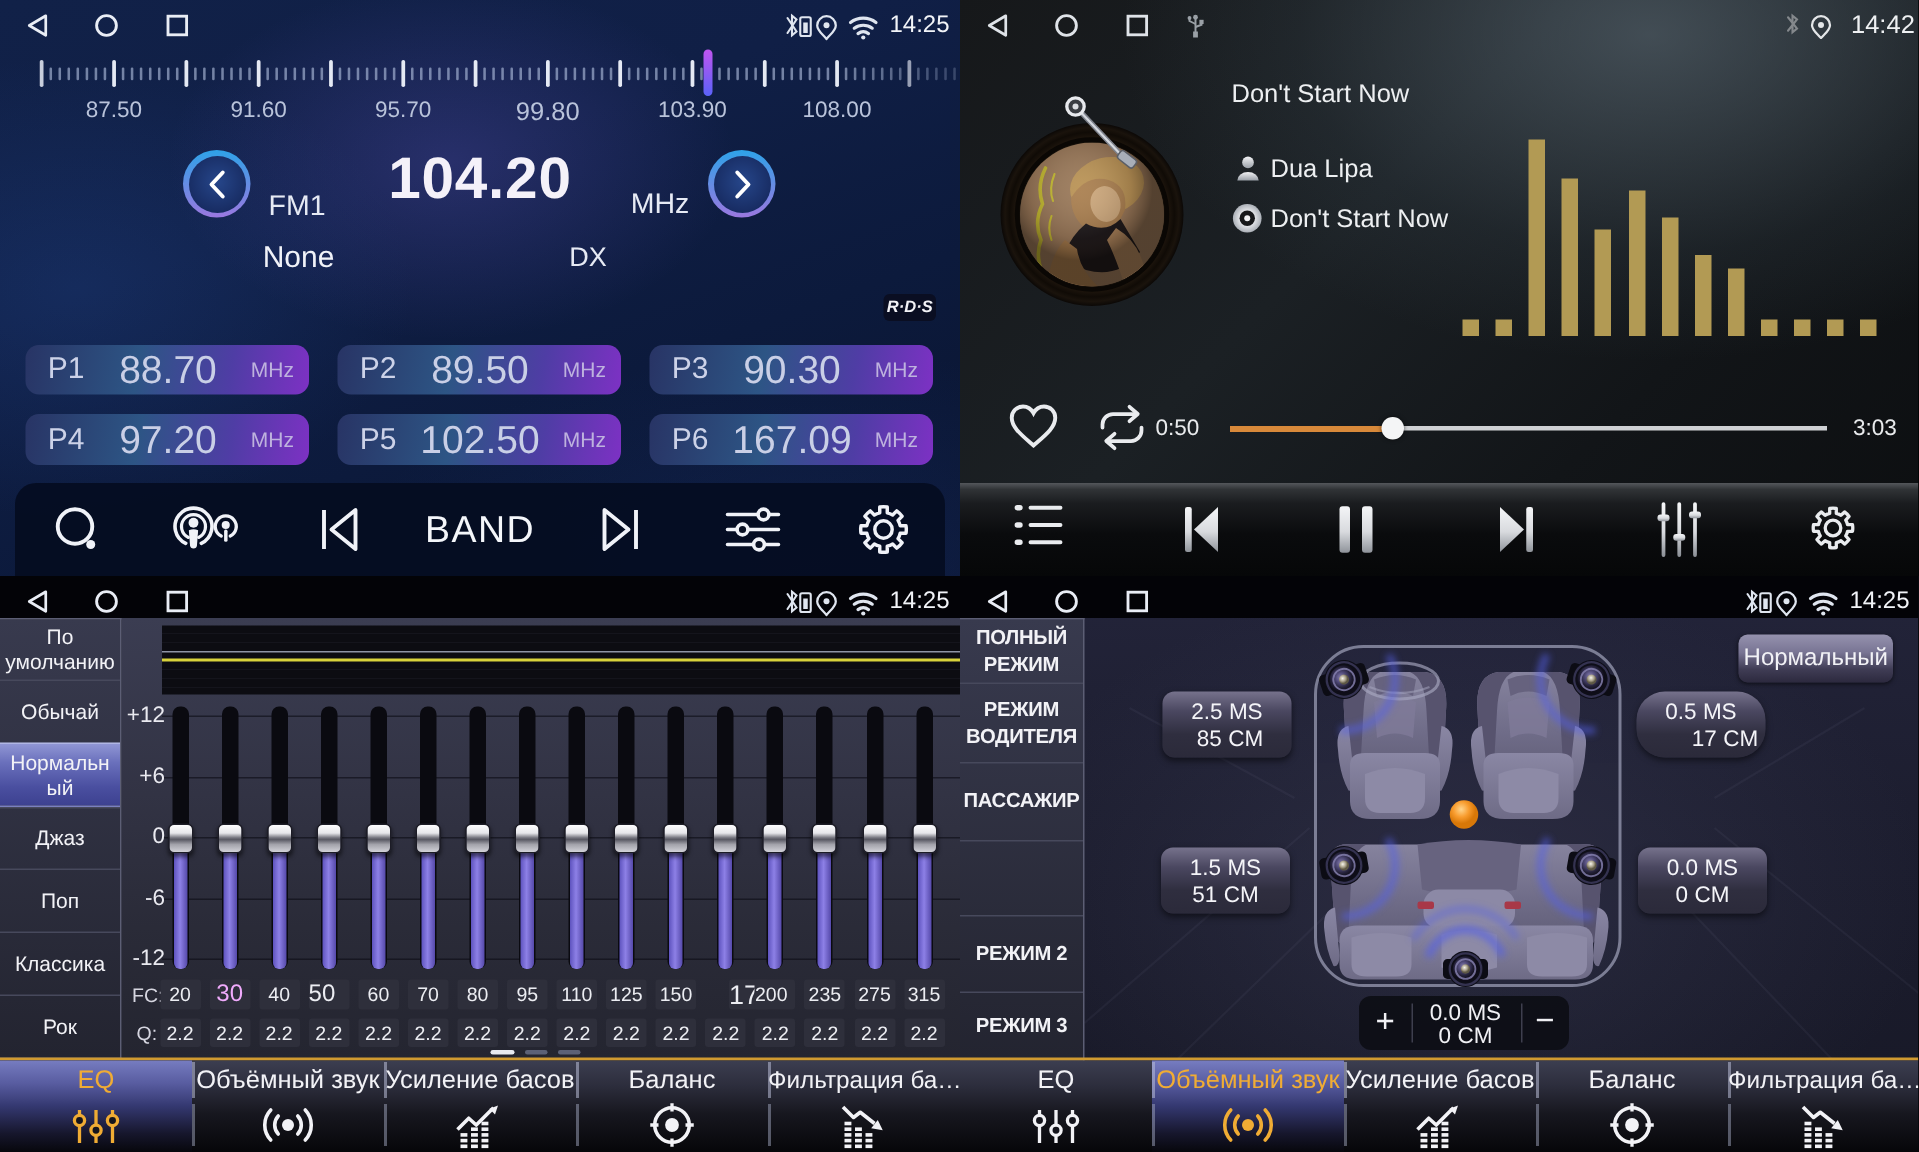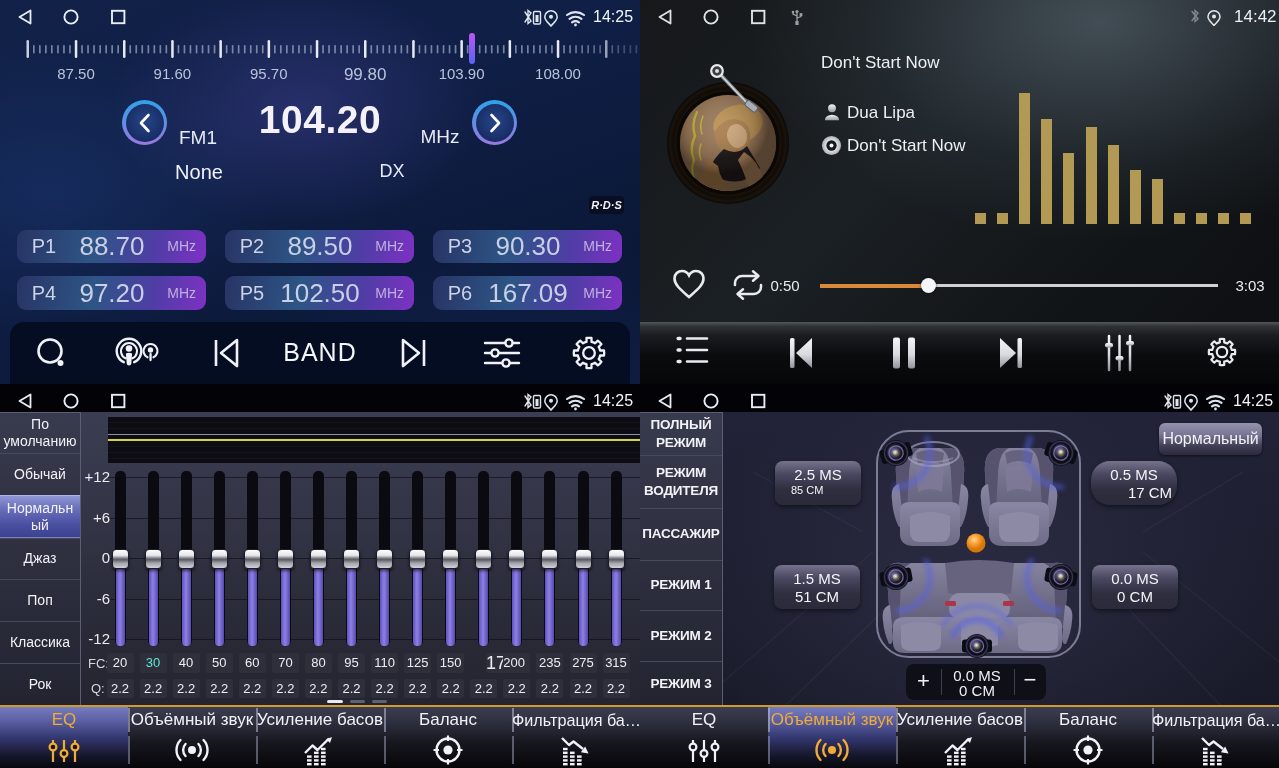--- a/index.html
+++ b/index.html
@@ -503,25 +503,25 @@
   <div id="q3fcq">
       <div class="t" style="left:76px;top:84px;width:34px;text-align:right;font-size:15px;color:#eaeaf0">+12</div>
       <div class="t" style="left:76px;top:125px;width:34px;text-align:right;font-size:15px;color:#eaeaf0">+6</div>
       <div class="t" style="left:76px;top:165px;width:34px;text-align:right;font-size:15px;color:#eaeaf0">0</div>
       <div class="t" style="left:76px;top:206px;width:34px;text-align:right;font-size:15px;color:#eaeaf0">-6</div>
       <div class="t" style="left:76px;top:246px;width:34px;text-align:right;font-size:15px;color:#eaeaf0">-12</div>
       <div class="t" style="left:88px;top:272px;font-size:13px;color:#d6d6e0">FC:</div>
       <div class="t" style="left:91px;top:297px;font-size:13px;color:#d6d6e0">Q:</div>
       <div class="abs" style="left:106.5px;top:269px;width:27px;height:20px;background:#2e2f3b;border-radius:2px;color:#ecedf2;font-size:13px;text-align:center;line-height:20px">20</div>
       <div class="abs" style="left:106.5px;top:295px;width:27px;height:19px;background:#2e2f3b;border-radius:2px;color:#ecedf2;font-size:13px;text-align:center;line-height:19px">2.2</div>
-      <div class="abs" style="left:139.6px;top:269px;width:27px;height:20px;background:#2e2f3b;border-radius:2px;color:#5eead4;font-size:13px;text-align:center;line-height:20px">30</div>
+      <div class="abs" style="left:139.6px;top:269px;width:27px;height:20px;background:#2e2f3b;border-radius:2px;color:#f0abfc;font-size:16px;text-align:center;line-height:20px">30</div>
       <div class="abs" style="left:139.6px;top:295px;width:27px;height:19px;background:#2e2f3b;border-radius:2px;color:#ecedf2;font-size:13px;text-align:center;line-height:19px">2.2</div>
       <div class="abs" style="left:172.6px;top:269px;width:27px;height:20px;background:#2e2f3b;border-radius:2px;color:#ecedf2;font-size:13px;text-align:center;line-height:20px">40</div>
       <div class="abs" style="left:172.6px;top:295px;width:27px;height:19px;background:#2e2f3b;border-radius:2px;color:#ecedf2;font-size:13px;text-align:center;line-height:19px">2.2</div>
-      <div class="abs" style="left:205.7px;top:269px;width:27px;height:20px;background:#2e2f3b;border-radius:2px;color:#ecedf2;font-size:13px;text-align:center;line-height:20px">50</div>
+      <div class="abs" style="left:205.7px;top:269px;width:27px;height:20px;background:#2e2f3b;border-radius:2px;color:#ecedf2;font-size:16px;text-align:left;line-height:20px">50</div>
       <div class="abs" style="left:205.7px;top:295px;width:27px;height:19px;background:#2e2f3b;border-radius:2px;color:#ecedf2;font-size:13px;text-align:center;line-height:19px">2.2</div>
       <div class="abs" style="left:238.8px;top:269px;width:27px;height:20px;background:#2e2f3b;border-radius:2px;color:#ecedf2;font-size:13px;text-align:center;line-height:20px">60</div>
       <div class="abs" style="left:238.8px;top:295px;width:27px;height:19px;background:#2e2f3b;border-radius:2px;color:#ecedf2;font-size:13px;text-align:center;line-height:19px">2.2</div>
       <div class="abs" style="left:271.9px;top:269px;width:27px;height:20px;background:#2e2f3b;border-radius:2px;color:#ecedf2;font-size:13px;text-align:center;line-height:20px">70</div>
       <div class="abs" style="left:271.9px;top:295px;width:27px;height:19px;background:#2e2f3b;border-radius:2px;color:#ecedf2;font-size:13px;text-align:center;line-height:19px">2.2</div>
       <div class="abs" style="left:304.9px;top:269px;width:27px;height:20px;background:#2e2f3b;border-radius:2px;color:#ecedf2;font-size:13px;text-align:center;line-height:20px">80</div>
       <div class="abs" style="left:304.9px;top:295px;width:27px;height:19px;background:#2e2f3b;border-radius:2px;color:#ecedf2;font-size:13px;text-align:center;line-height:19px">2.2</div>
       <div class="abs" style="left:338.0px;top:269px;width:27px;height:20px;background:#2e2f3b;border-radius:2px;color:#ecedf2;font-size:13px;text-align:center;line-height:20px">95</div>
       <div class="abs" style="left:338.0px;top:295px;width:27px;height:19px;background:#2e2f3b;border-radius:2px;color:#ecedf2;font-size:13px;text-align:center;line-height:19px">2.2</div>
       <div class="abs" style="left:371.1px;top:269px;width:27px;height:20px;background:#2e2f3b;border-radius:2px;color:#ecedf2;font-size:13px;text-align:center;line-height:20px">110</div>
@@ -652,21 +652,20 @@
     <circle cx="56.5" cy="18" r="1.4" fill="#dfe5ef"></circle>
   </svg>
   <div class="t" style="left:593px;top:8px;font-size:16px;color:#f2f4f8">14:25</div>
   <div class="abs" style="left:0;top:28px;width:83px;height:296px;background:linear-gradient(180deg,#383a4e,#232430);border:1px solid #5c5e74;border-left:none" id="q4side">
       <div style="position:absolute;left:0;top:0px;width:100%;height:42px;color:#f2f2f6;font-size:13.5px;font-weight:700;letter-spacing:-0.2px;text-align:center;display:flex;align-items:center;justify-content:center;line-height:18px">ПОЛНЫЙ<br>РЕЖИМ</div>
       <div style="position:absolute;left:0;top:42px;width:100%;height:1px;background:#47495c"></div>
       <div style="position:absolute;left:0;top:42px;width:100%;height:53px;color:#f2f2f6;font-size:13.5px;font-weight:700;letter-spacing:-0.2px;text-align:center;display:flex;align-items:center;justify-content:center;line-height:18px">РЕЖИМ<br>ВОДИТЕЛЯ</div>
       <div style="position:absolute;left:0;top:95px;width:100%;height:1px;background:#47495c"></div>
       <div style="position:absolute;left:0;top:95px;width:100%;height:52px;color:#f2f2f6;font-size:13.5px;font-weight:700;letter-spacing:-0.2px;text-align:center;display:flex;align-items:center;justify-content:center;line-height:18px">ПАССАЖИР</div>
       <div style="position:absolute;left:0;top:147px;width:100%;height:1px;background:#47495c"></div>
-      <div style="position:absolute;left:0;top:147px;width:100%;height:50px;color:#f2f2f6;font-size:13.5px;font-weight:700;letter-spacing:-0.2px;text-align:center;display:flex;align-items:center;justify-content:center;line-height:18px">РЕЖИМ 1</div>
       <div style="position:absolute;left:0;top:197px;width:100%;height:1px;background:#47495c"></div>
       <div style="position:absolute;left:0;top:197px;width:100%;height:51px;color:#f2f2f6;font-size:13.5px;font-weight:700;letter-spacing:-0.2px;text-align:center;display:flex;align-items:center;justify-content:center;line-height:18px">РЕЖИМ 2</div>
       <div style="position:absolute;left:0;top:248px;width:100%;height:1px;background:#47495c"></div>
       <div style="position:absolute;left:0;top:248px;width:100%;height:46px;color:#f2f2f6;font-size:13.5px;font-weight:700;letter-spacing:-0.2px;text-align:center;display:flex;align-items:center;justify-content:center;line-height:18px">РЕЖИМ 3</div>
     </div>
   <svg class="abs" style="left:83px;top:28px" width="556" height="296" viewBox="0 0 556 296">
     <g stroke="rgba(180,185,215,.055)" stroke-width="1.5" fill="none">
       <path d="M60 296 L190 170"></path>
         <path d="M0 270 L150 140"></path>
       <path d="M500 296 L380 170"></path>
@@ -675,21 +674,21 @@
         <path d="M520 60 L420 120"></path>
     </g>
   </svg>
 
   <div class="abs" style="left:519px;top:39px;width:103px;height:32px;border-radius:6px;background:linear-gradient(180deg,#9592ae 0%,#787493 38%,#403d55 72%,#2c293e 100%);box-shadow:0 1px 3px rgba(0,0,0,.6)">
     <div class="t" style="left:0;top:0;width:103px;text-align:center;font-size:16px;color:#f2f2f6;line-height:32px;position:absolute">Нормальный</div>
   </div>
   <div id="q4btns">
       <div class="abs" style="left:135px;top:77px;width:86px;height:44px;border-radius:8px;background:linear-gradient(180deg,#76728c 0%,#4a4760 30%,#2f2e3f 65%,#2b2a3a 100%);box-shadow:0 2px 4px rgba(0,0,0,.5)">
         <div style="position:absolute;left:0;top:5px;width:100%;text-align:center;font-size:15px;color:#f4f4f8">2.5 MS</div>
-        <div style="position:absolute;left:16px;top:23px;width:100%;font-size:11px;color:#f4f4f8">85 CM</div>
+        <div style="position:absolute;left:2px;top:23px;width:100%;text-align:center;font-size:15px;color:#f4f4f8">85 CM</div>
       </div>
       <div class="abs" style="left:451px;top:77px;width:86px;height:44px;border-radius:19px;background:linear-gradient(180deg,#76728c 0%,#4a4760 30%,#2f2e3f 65%,#2b2a3a 100%);box-shadow:0 2px 4px rgba(0,0,0,.5)">
         <div style="position:absolute;left:0;top:5px;width:100%;text-align:center;font-size:15px;color:#f4f4f8">0.5 MS</div>
         <div style="position:absolute;left:16px;top:23px;width:100%;text-align:center;font-size:15px;color:#f4f4f8">17 CM</div>
       </div>
       <div class="abs" style="left:134px;top:181px;width:86px;height:44px;border-radius:8px;background:linear-gradient(180deg,#76728c 0%,#4a4760 30%,#2f2e3f 65%,#2b2a3a 100%);box-shadow:0 2px 4px rgba(0,0,0,.5)">
         <div style="position:absolute;left:0;top:5px;width:100%;text-align:center;font-size:15px;color:#f4f4f8">1.5 MS</div>
         <div style="position:absolute;left:0;top:23px;width:100%;text-align:center;font-size:15px;color:#f4f4f8">51 CM</div>
       </div>
       <div class="abs" style="left:452px;top:181px;width:86px;height:44px;border-radius:8px;background:linear-gradient(180deg,#76728c 0%,#4a4760 30%,#2f2e3f 65%,#2b2a3a 100%);box-shadow:0 2px 4px rgba(0,0,0,.5)">

